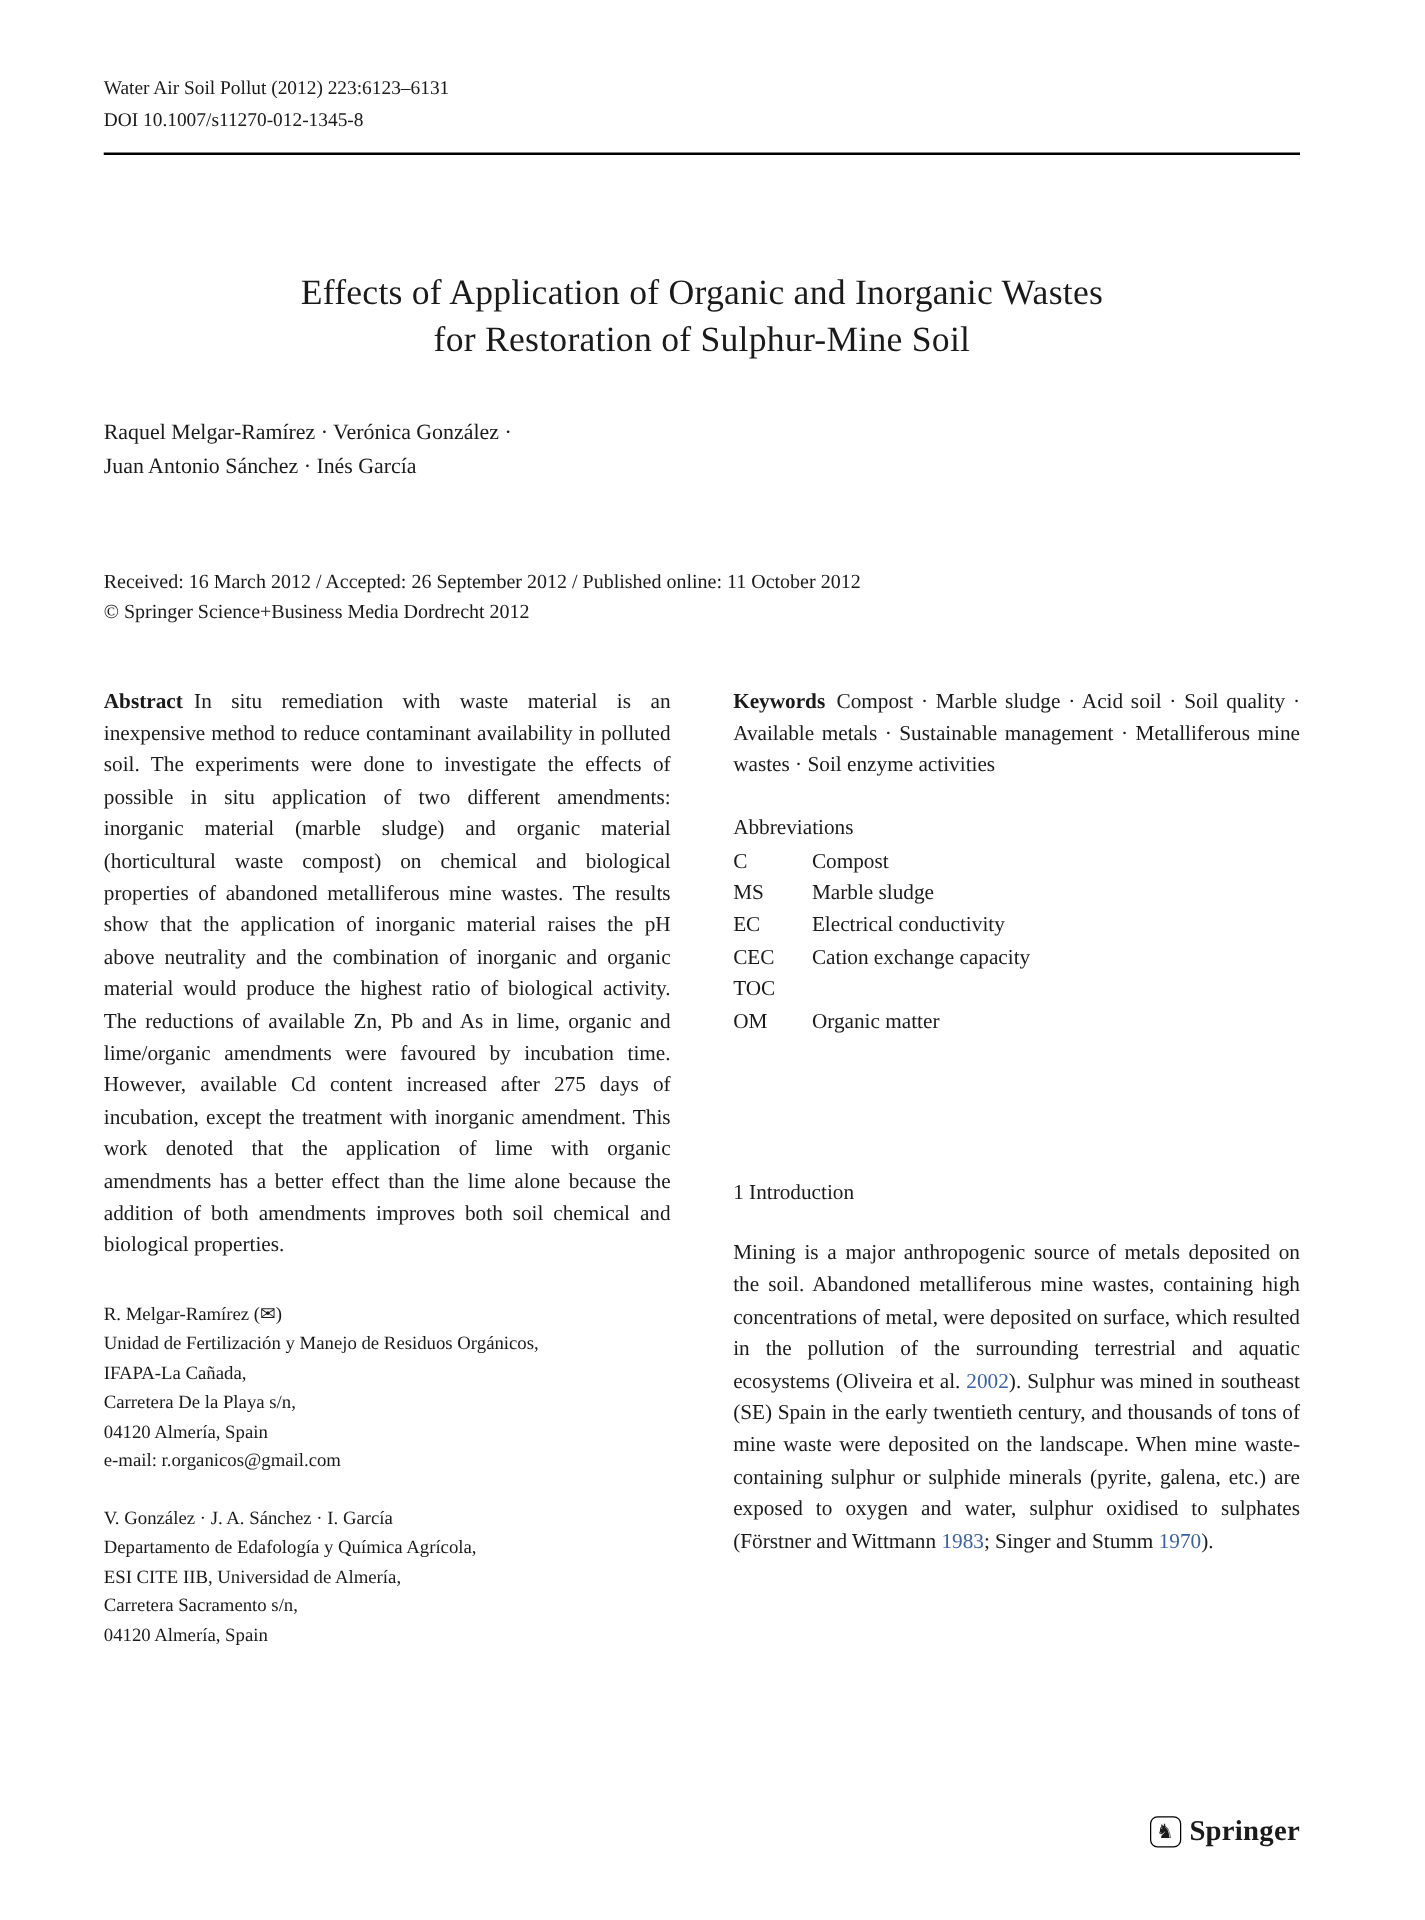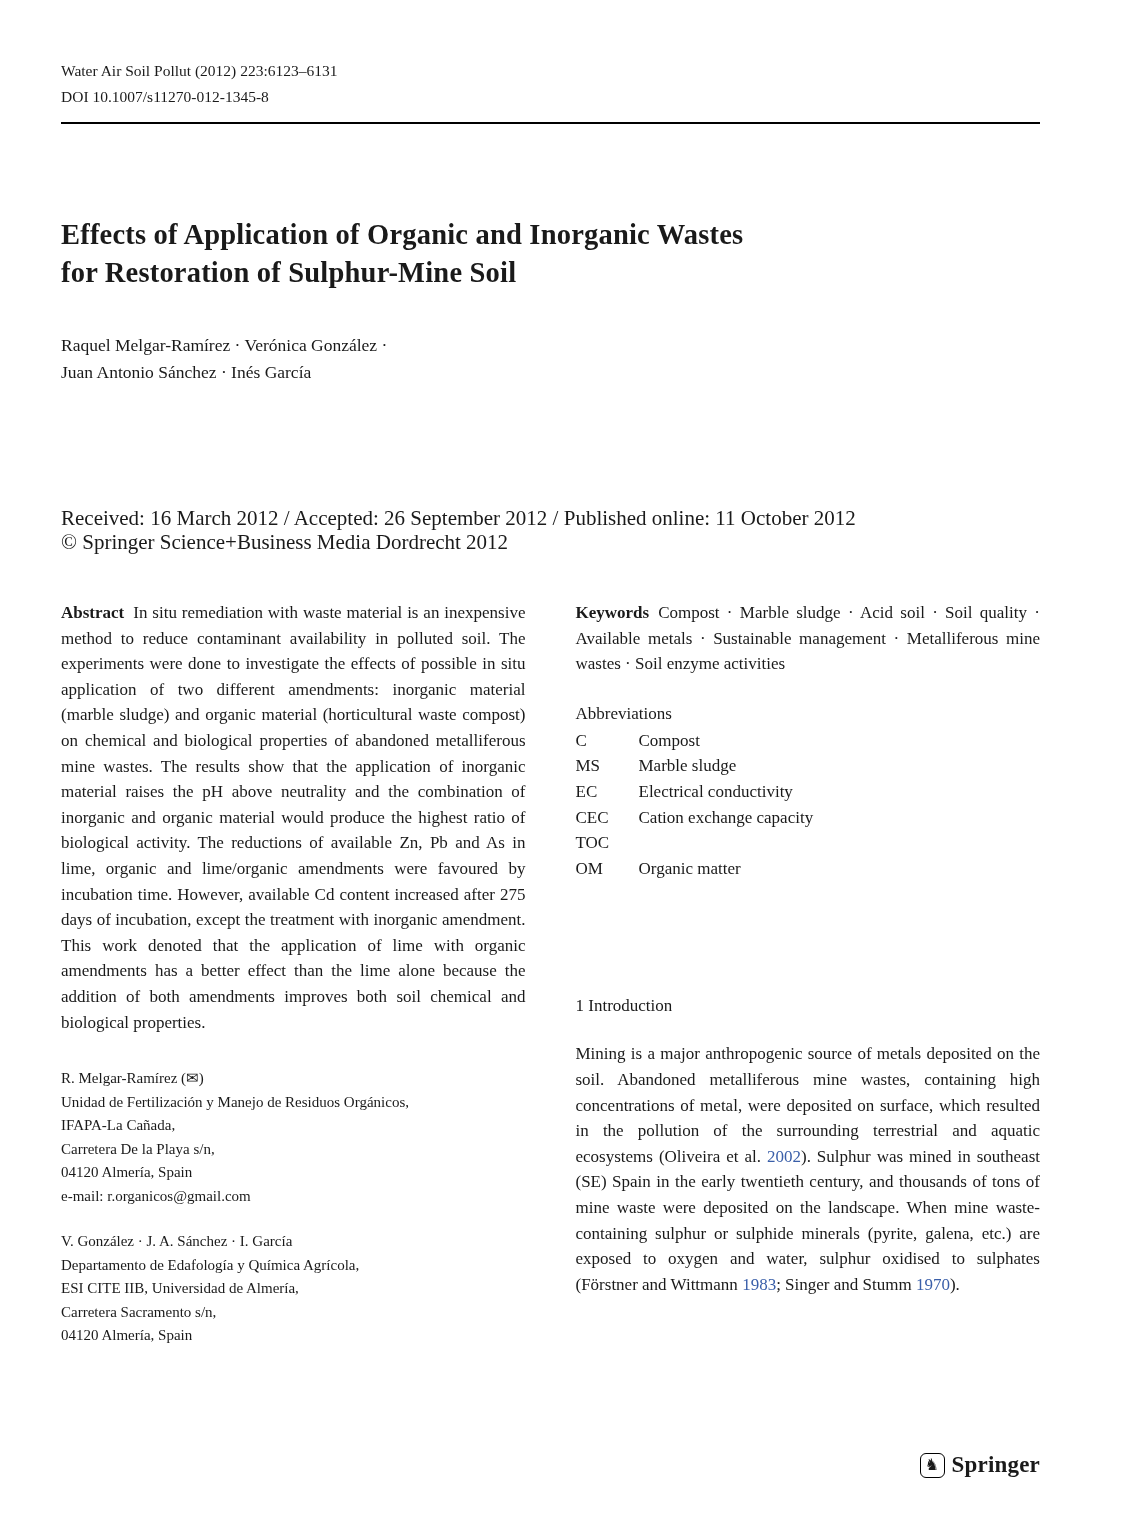--- a/index.html
+++ b/index.html
@@ -8,49 +8,50 @@
     width: 1140px;
     height: 1536px;
     position: relative;
     overflow: hidden;
     font-family: "Liberation Serif", serif;
     color: #1a1a1a;
   }
   .page {
     position: absolute;
     inset: 0;
-    padding: 58px 100px 0 61px;
+    padding: 58px 100px 0 83px;
   }
   
   .journal-head { font-size: 15.5px; line-height: 26px; }
   .head-rule {
     border: none;
     border-top: 2px solid #000;
     margin-top: 12px;
   }
   
   .title {
     margin-top: 92px;
     font-size: 28.5px;
     line-height: 38px;
-    font-weight: bold;
+    font-weight: normal;
     letter-spacing: 0.2px;
+    text-align: center;
   }
   .title span { display: block; }
   .authors {
     margin-top: 40px;
     font-size: 17.5px;
     line-height: 27px;
     font-weight: normal;
   }
   .authors span { display: block; }
   
   .dates {
-    margin-top: 120px;
-    font-size: 21px;
+    margin-top: 68px;
+    font-size: 16px;
     line-height: 24px;
   }
   
   .columns {
     margin-top: 46px;
     display: flex;
     gap: 50px;
   }
   .col { flex: 1 1 0; min-width: 0; }
   .body-text {

